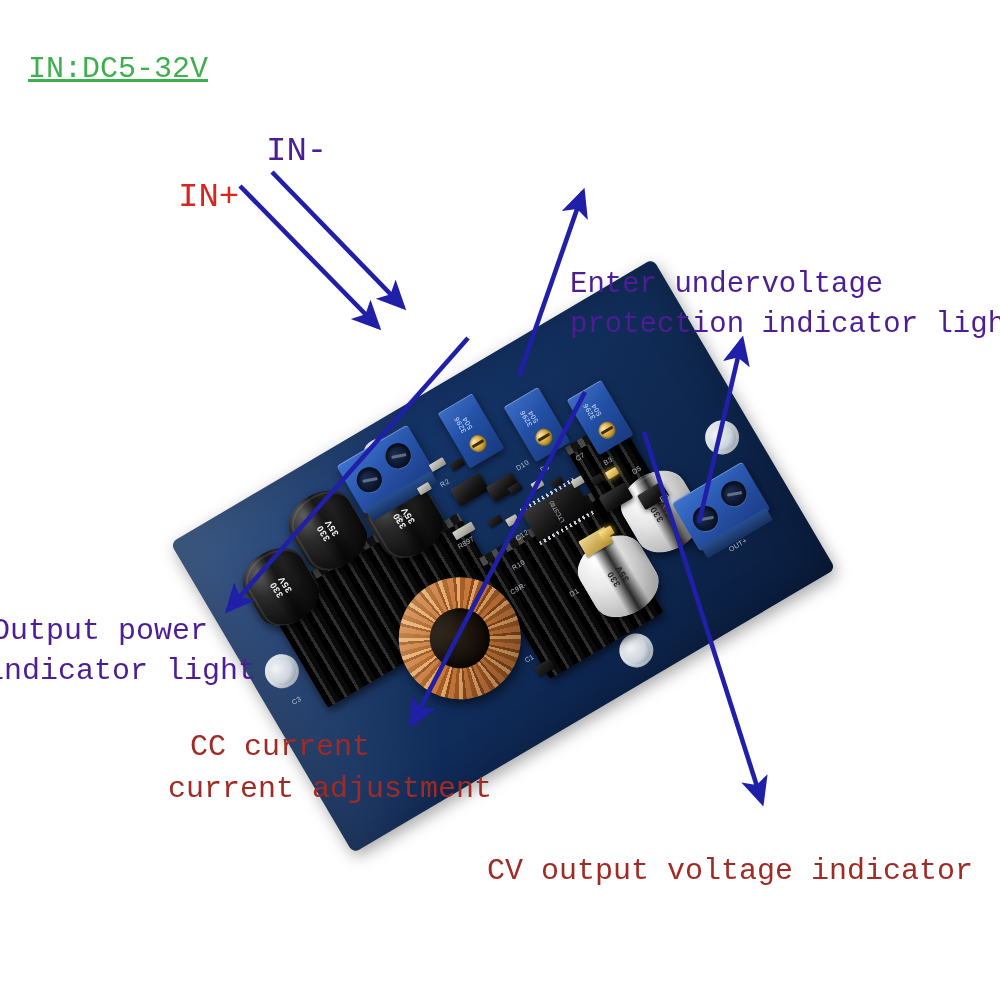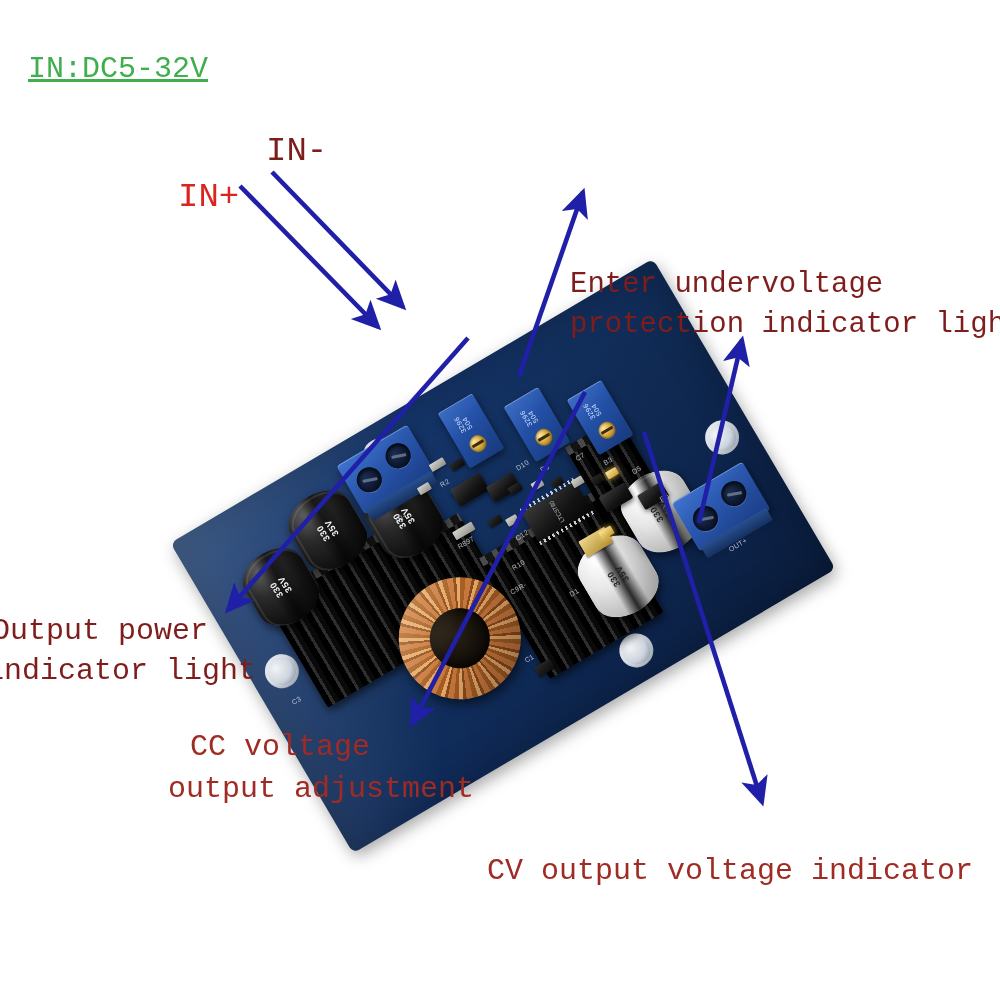--- a/index.html
+++ b/index.html
@@ -4,21 +4,21 @@
 <style>
   html,body{margin:0;padding:0;background:#ffffff;}
   body{width:1000px;height:1000px;overflow:hidden;font-family:"Liberation Serif",serif;}
   #stage{position:relative;width:1000px;height:1000px;background:#ffffff;overflow:hidden;}
 
   
   .anno{position:absolute;white-space:nowrap;font-family:"Liberation Mono","DejaVu Sans Mono",monospace;
         line-height:1.28;letter-spacing:0px;}
   .anno.green{color:#3fae4c;}
   .anno.red{color:#a02b24;}
-  .anno.navy{color:#7f1d1d;}
+  .anno.navy{color:#4c1d95;}
   .anno.brightred{color:#d9241f;}
 
   
   #arrows{position:absolute;left:0;top:0;width:1000px;height:1000px;pointer-events:none;}
 
   
   #board-wrap{position:absolute;left:178px;top:268px;width:650px;height:575px;}
   #board{position:absolute;left:0;top:0;width:560px;height:360px;
          transform:rotate(-30.5deg);transform-origin:50% 50%;
          margin:108px 45px;
@@ -279,18 +279,18 @@
   <div class="anno navy" style="left:266px;top:130px;font-size:34px;">IN-</div>
   <div class="anno brightred" style="left:178px;top:176px;font-size:34px;">IN+</div>
 
 
   <div class="anno navy" style="left:570px;top:266px;font-size:29px;">Enter undervoltage</div>
   <div class="anno navy" style="left:570px;top:306px;font-size:29px;">protection indicator light</div>
 
   <div class="anno navy" style="left:-8px;top:612px;font-size:30px;">Output power</div>
   <div class="anno navy" style="left:-14px;top:652px;font-size:30px;">indicator light</div>
 
-  <div class="anno red" style="left:190px;top:728px;font-size:30px;">CC voltage</div>
-  <div class="anno red" style="left:168px;top:770px;font-size:30px;">output adjustment</div>
+  <div class="anno red" style="left:190px;top:728px;font-size:30px;">CC current</div>
+  <div class="anno red" style="left:168px;top:770px;font-size:30px;">current adjustment</div>
 
   <div class="anno red" style="left:487px;top:852px;font-size:30px;">CV output voltage indicator</div>
 
 </div>
 
 </body></html>

